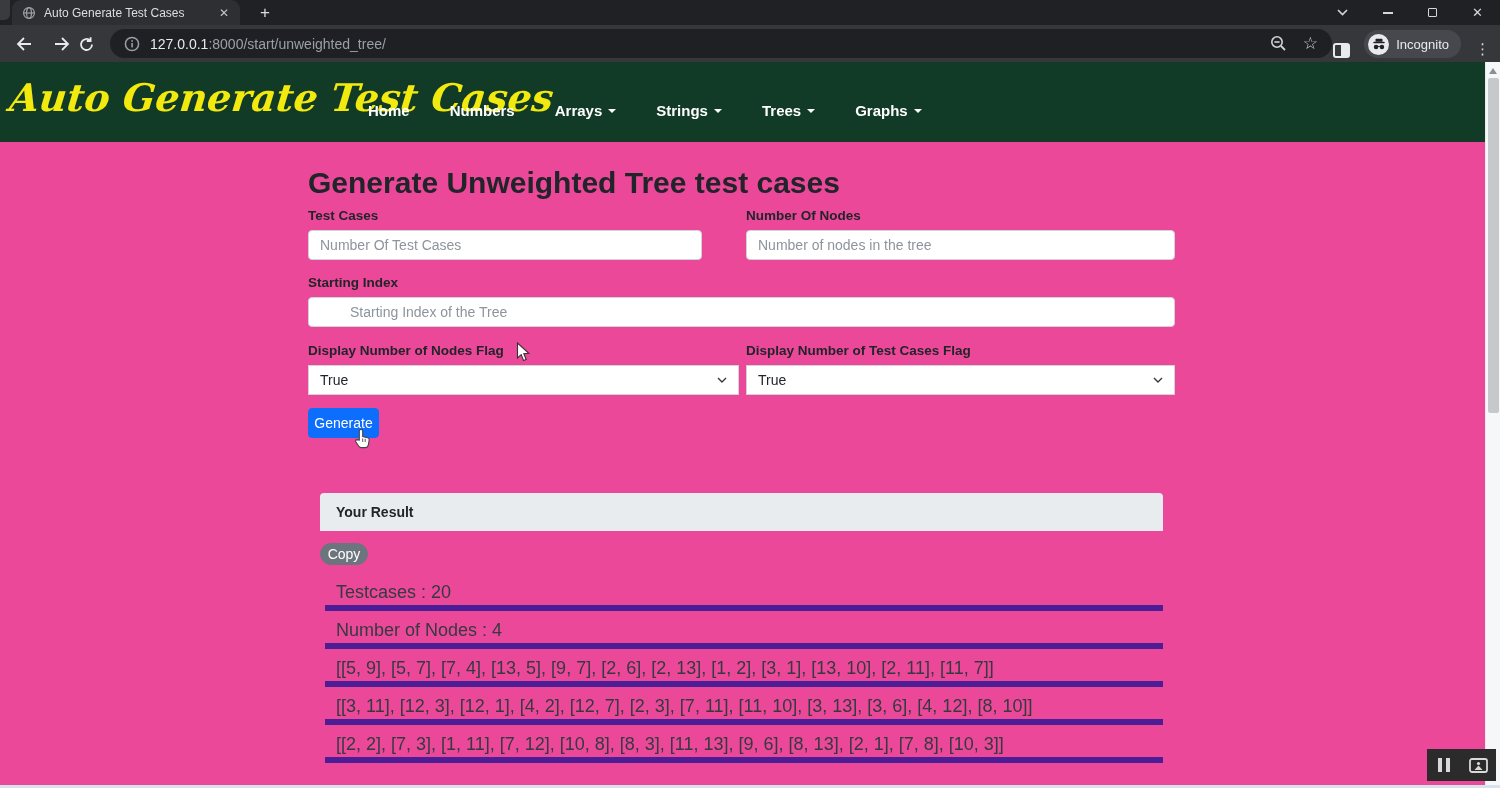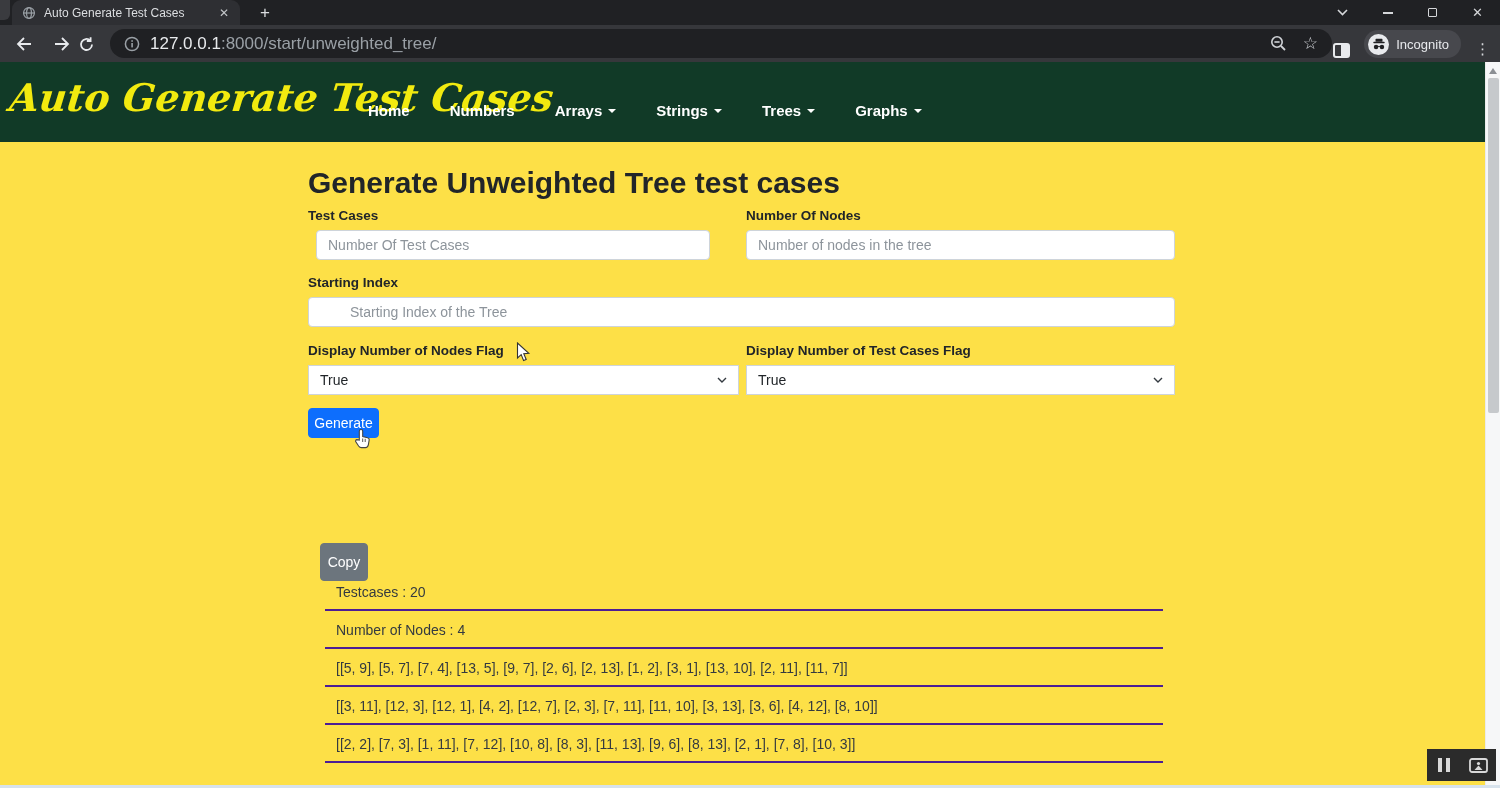--- a/index.html
+++ b/index.html
@@ -14,53 +14,53 @@
   .tab-close { color:#c3c6c9; font-size:12px; width:16px; text-align:center; cursor:default; }
   .newtab { position:absolute; left:254px; top:2px; width:22px; height:22px; color:#dcdee1; font-size:17px; line-height:21px; text-align:center; border-radius:50%; }
   .win-controls { position:absolute; right:0; top:0; height:25px; display:flex; align-items:center; }
   .win-btn { width:45px; height:25px; display:flex; align-items:center; justify-content:center; color:#d5d7da; font-size:13px; }
   .win-btn .bar { width:10px; height:2px; background:#d5d7da; }
   .win-btn .sq { width:9px; height:9px; border:1.5px solid #d5d7da; border-radius:1px; }
 
   .toolbar { position:absolute; top:25px; left:0; width:1500px; height:37px; background:#36373b; }
   .nav-ico { position:absolute; top:7px; width:24px; height:24px; display:flex; align-items:center; justify-content:center; }
   .omnibox { position:absolute; left:110px; top:4px; width:1222px; height:29px; background:#1f2023; border-radius:15px; display:flex; align-items:center; padding:0 14px; }
-  .url-text { font-size:17px; margin-left:10px; white-space:nowrap; }
+  .url-text { font-size:14px; margin-left:10px; white-space:nowrap; }
   .url-host { color:#e8eaed; }
   .url-rest { color:#9aa0a6; }
   .omni-right { position:absolute; right:14px; display:flex; align-items:center; gap:16px; }
   .star { color:#cfd2d6; font-size:17px; line-height:1; }
   .toolbar-right { position:absolute; right:10px; top:4px; height:29px; display:flex; align-items:flex-end; gap:14px; }
   .sidepanel-ico { position:relative; width:17px; height:15px; border:2px solid #e8eaed; border-radius:3px; }
   .sidepanel-ico .fill { position:absolute; right:0; top:0; bottom:0; width:7px; background:#e8eaed; }
   .incog-badge { height:28px; background:#47484d; border-radius:14px; display:flex; align-items:center; padding:0 12px 0 4px; gap:7px; }
   .incog-circle { width:21px; height:21px; border-radius:50%; background:#e8eaed; display:flex; align-items:center; justify-content:center; }
   .incog-label { color:#e8eaed; font-size:13px; }
   .dots { color:#d5d7da; font-size:15px; letter-spacing:0; }
 
   
   .site-nav { position:absolute; top:62px; left:0; width:1485px; height:80px; background:#113a27; }
   .brand { position:absolute; left:10px; top:13px; font-family:"DejaVu Serif", serif; font-style:italic; font-weight:bold; font-size:38px; color:#f2ea0f; transform:skewX(-6deg); white-space:nowrap; }
   .nav-links { position:absolute; left:368px; top:0; height:96px; display:flex; gap:40px; }
   .nav-link { color:#fff; font-size:15px; font-weight:bold; display:flex; align-items:center; gap:6px; text-decoration:none; }
   .caret { width:0; height:0; border-left:4px solid transparent; border-right:4px solid transparent; border-top:4px solid #fff; margin-top:2px; }
 
   
-  .content { position:absolute; top:142px; left:0; width:1485px; height:646px; background:#fde047; }
+  .content { position:absolute; top:142px; left:0; width:1485px; height:646px; background:#ec4899; }
   .page-title { position:absolute; left:308px; top:24px; font-size:30px; font-weight:700; color:#212529; }
   .form-label { position:absolute; font-size:13.5px; font-weight:700; color:#212529; }
   .text-input { position:absolute; height:30px; border:1px solid #ced4da; border-radius:4px; padding:0 11px; font-size:14px; color:#212529; font-family:"Liberation Sans", sans-serif; outline:none; }
   .text-input::placeholder { color:#8d949b; }
   .select-box { position:absolute; height:30px; border:1px solid #ced4da; border-radius:0; padding:0 11px; font-size:14px; color:#212529; display:flex; align-items:center; justify-content:space-between; background:#fff; }
   .btn-generate { position:absolute; left:308px; top:266px; width:71px; height:30px; background:#0d6efd; border:1px solid #0d6efd; border-radius:4px; color:#fff; font-size:14px; font-family:"Liberation Sans", sans-serif; }
 
   .result-header { position:absolute; left:320px; top:351px; width:843px; height:38px; background:#e9ecef; border-radius:4px 4px 0 0; display:flex; align-items:center; padding-left:16px; font-size:14px; font-weight:700; color:#212529; }
-  .btn-copy { position:absolute; left:320px; top:401px; width:48px; height:38px; background:#6c757d; border:1px solid #6c757d; border-radius:4px; color:#fff; font-size:14px; font-family:"Liberation Sans", sans-serif; }
+  .btn-copy { position:absolute; left:320px; top:401px; width:48px; height:22px; background:#6c757d; border:1px solid #6c757d; border-radius:13px; color:#fff; font-size:14px; font-family:"Liberation Sans", sans-serif; }
   .result-rows { position:absolute; left:320px; top:431px; width:843px; }
-  .result-row { height:38px; line-height:38px; margin-left:5px; padding-left:11px; border-bottom:2px solid #4c1d95; font-size:14px; color:#343a40; white-space:nowrap; overflow:hidden; }
+  .result-row { height:38px; line-height:38px; margin-left:5px; padding-left:11px; border-bottom:6px solid #4c1d95; font-size:18px; color:#343a40; white-space:nowrap; overflow:hidden; }
 
   
   .scrollbar { position:absolute; top:62px; right:0; width:15px; height:726px; background:#f6f7f8; border-left:1px solid #ebebeb; }
   .sb-arrow-up { position:absolute; top:6px; left:3px; width:0; height:0; border-left:4.5px solid transparent; border-right:4.5px solid transparent; border-bottom:6px solid #8b8f94; }
   .sb-thumb { position:absolute; top:16px; left:2px; width:11px; height:335px; background:#c6c9cc; border-radius:2px; }
 
   
   .bottom-strip { position:absolute; left:0; bottom:0; width:1500px; height:3px; background:#d7e2ec; }
   .rec-overlay { position:absolute; left:1427px; top:749px; width:69px; height:32px; background:#2b2b2b; display:flex; }
   .rec-btn { flex:1; display:flex; align-items:center; justify-content:center; }
@@ -184,21 +184,21 @@
         <span class="caret"></span>
       </a>
   </div>
 </div>
 
 <div class="content">
   <h1 class="page-title">Generate Unweighted Tree test cases</h1>
 
   <label class="form-label" style="left:308px; top:66px;text-align:center;">Test Cases</label>
   <label class="form-label" style="left:746px; top:66px;">Number Of Nodes</label>
-  <input class="text-input" style="left: 308px; top: 88px; width: 394px; margin-left: 8px;" placeholder="Number Of Test Cases">
+  <input class="text-input" style="left: 308px; top: 88px; width: 394px;" placeholder="Number Of Test Cases">
   <input class="text-input" style="left: 746px; top: 88px; width: 429px;" placeholder="Number of nodes in the tree">
 
   <label class="form-label" style="left:308px; top:133px;">Starting Index</label>
   <input class="text-input" style="left: 308px; top: 155px; width: 867px; padding-left: 41px;" placeholder="Starting Index of the Tree">
 
   <label class="form-label" style="left:308px; top:201px;">Display Number of Nodes Flag</label>
   <label class="form-label" style="left:746px; top:201px;">Display Number of Test Cases Flag</label>
   <div class="select-box" style="left:308px; top:223px; width:431px;">
     <span>True</span>
     <svg width="10" height="6" viewBox="0 0 10 6">
@@ -207,20 +207,21 @@
   </div>
   <div class="select-box" style="left:746px; top:223px; width:429px;">
     <span>True</span>
     <svg width="10" height="6" viewBox="0 0 10 6">
         <polyline points="1,1 5,5 9,1" fill="none" stroke="#343a40" stroke-width="1.4"></polyline>
       </svg>
   </div>
 
   <button class="btn-generate">Generate</button>
 
+  <div class="result-header">Your Result</div>
   <button class="btn-copy">Copy</button>
   <div class="result-rows">
     <div class="result-row">Testcases : 20</div>
     <div class="result-row">Number of Nodes : 4</div>
     <div class="result-row">[[5, 9], [5, 7], [7, 4], [13, 5], [9, 7], [2, 6], [2, 13], [1, 2], [3, 1], [13, 10], [2, 11], [11, 7]]</div>
     <div class="result-row">[[3, 11], [12, 3], [12, 1], [4, 2], [12, 7], [2, 3], [7, 11], [11, 10], [3, 13], [3, 6], [4, 12], [8, 10]]</div>
     <div class="result-row">[[2, 2], [7, 3], [1, 11], [7, 12], [10, 8], [8, 3], [11, 13], [9, 6], [8, 13], [2, 1], [7, 8], [10, 3]]</div>
   </div>
 </div>
 

